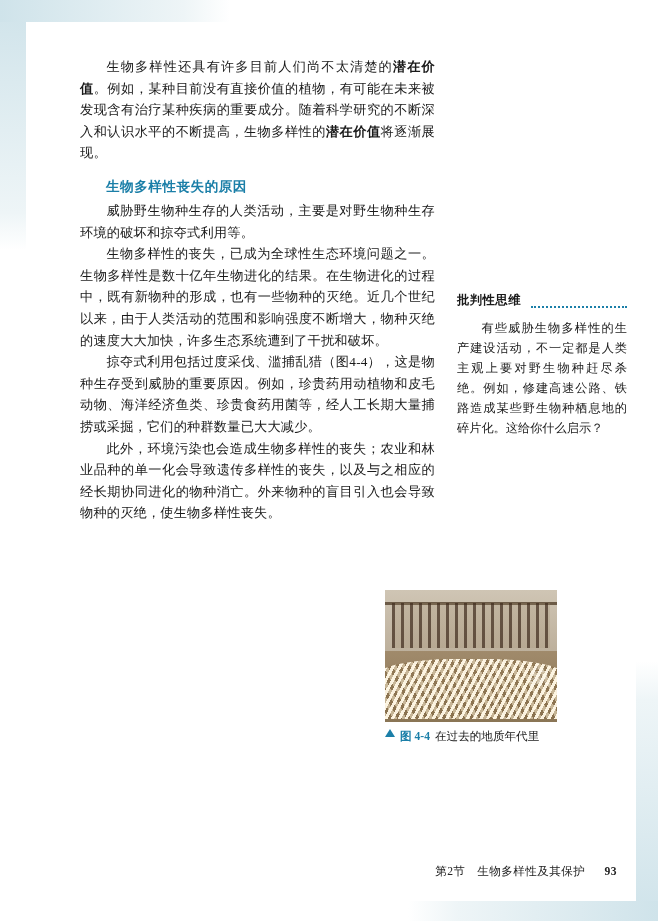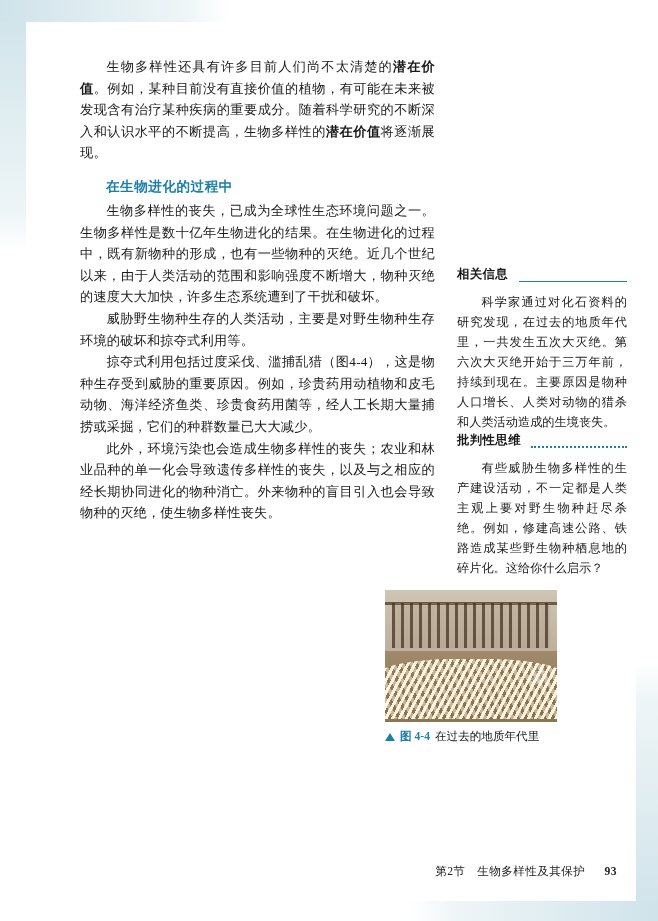--- a/index.html
+++ b/index.html
@@ -112,21 +112,21 @@
     bottom: 4px;
   }
   p.side {
     margin: 0;
     font-size: 12.2px;
     line-height: 20px;
     text-align: justify;
     text-justify: inter-ideograph;
     text-indent: 2em;
   }
-  .side-block-2 { }
+  .side-block-2 { margin-top: 26px; }
 
   
   .figure {
     position: absolute;
     left: 385px;
     top: 590px;
     width: 172px;
   }
   .photo {
     width: 172px;
@@ -170,21 +170,21 @@
     right: 6px; bottom: 30px;
     font-size: 22px;
     color: rgba(255,255,255,0.35);
     font-family: "Liberation Serif", serif;
   }
   .fig-cap {
     margin-top: 7px;
     font-size: 11.6px;
     color: #1a1a1a;
     display: flex;
-    align-items: center;
+    align-items: flex-start;
     gap: 5px;
   }
   .tri {
     width: 0; height: 0;
     border-left: 5px solid transparent;
     border-right: 5px solid transparent;
     border-bottom: 8px solid #1b7fa8;
     display: inline-block;
   }
   .fig-num { color: #1b7fa8; font-weight: bold; }
@@ -208,36 +208,29 @@
   <div class="corner-tl"></div>
   <div class="corner-tl2"></div>
   <div class="corner-br"></div>
   <div class="corner-br2"></div>
 
   <div class="content">
 
     <div class="col-main">
       <p class="body indent">生物多样性还具有许多目前人们尚不太清楚的<span class="bold">潜在价值</span>。例如，某种目前没有直接价值的植物，有可能在未来被发现含有治疗某种疾病的重要成分。随着科学研究的不断深入和认识水平的不断提高，生物多样性的<span class="bold">潜在价值</span>将逐渐展现。</p>
 
-      <div class="section-head">在生物进化的过程中</div>
-
+      <div class="section-head">生物多样性丧失的原因</div>
+
+      <p class="body indent">威胁野生物种生存的人类活动，主要是对野生物种生存环境的破坏和掠夺式利用等。</p>
       <p class="body indent">生物多样性的丧失，已成为全球性生态环境问题之一。生物多样性是数十亿年生物进化的结果。在生物进化的过程中，既有新物种的形成，也有一些物种的灭绝。近几个世纪以来，由于人类活动的范围和影响强度不断增大，物种灭绝的速度大大加快，许多生态系统遭到了干扰和破坏。</p>
-      <p class="body indent">威胁野生物种生存的人类活动，主要是对野生物种生存环境的破坏和掠夺式利用等。</p>
       <p class="body indent">掠夺式利用包括过度采伐、滥捕乱猎（图4-4），这是物种生存受到威胁的重要原因。例如，珍贵药用动植物和皮毛动物、海洋经济鱼类、珍贵食药用菌等，经人工长期大量捕捞或采掘，它们的种群数量已大大减少。</p>
       <p class="body indent">此外，环境污染也会造成生物多样性的丧失；农业和林业品种的单一化会导致遗传多样性的丧失，以及与之相应的经长期协同进化的物种消亡。外来物种的盲目引入也会导致物种的灭绝，使生物多样性丧失。</p>
     </div>
 
     <div class="col-side">
-      <div>
-        <div class="side-head">
-          <span>相关信息</span>
-          <span class="rule"></span>
-        </div>
-        <p class="side">科学家通过对化石资料的研究发现，在过去的地质年代里，一共发生五次大灭绝。第六次大灭绝开始于三万年前，持续到现在。主要原因是物种人口增长、人类对动物的猎杀和人类活动造成的生境丧失。</p>
-      </div>
 
       <div class="side-block-2">
         <div class="side-head dots">
           <span>批判性思维</span>
           <span class="rule"></span>
         </div>
         <p class="side">有些威胁生物多样性的生产建设活动，不一定都是人类主观上要对野生物种赶尽杀绝。例如，修建高速公路、铁路造成某些野生物种栖息地的碎片化。这给你什么启示？</p>
       </div>
     </div>
 

